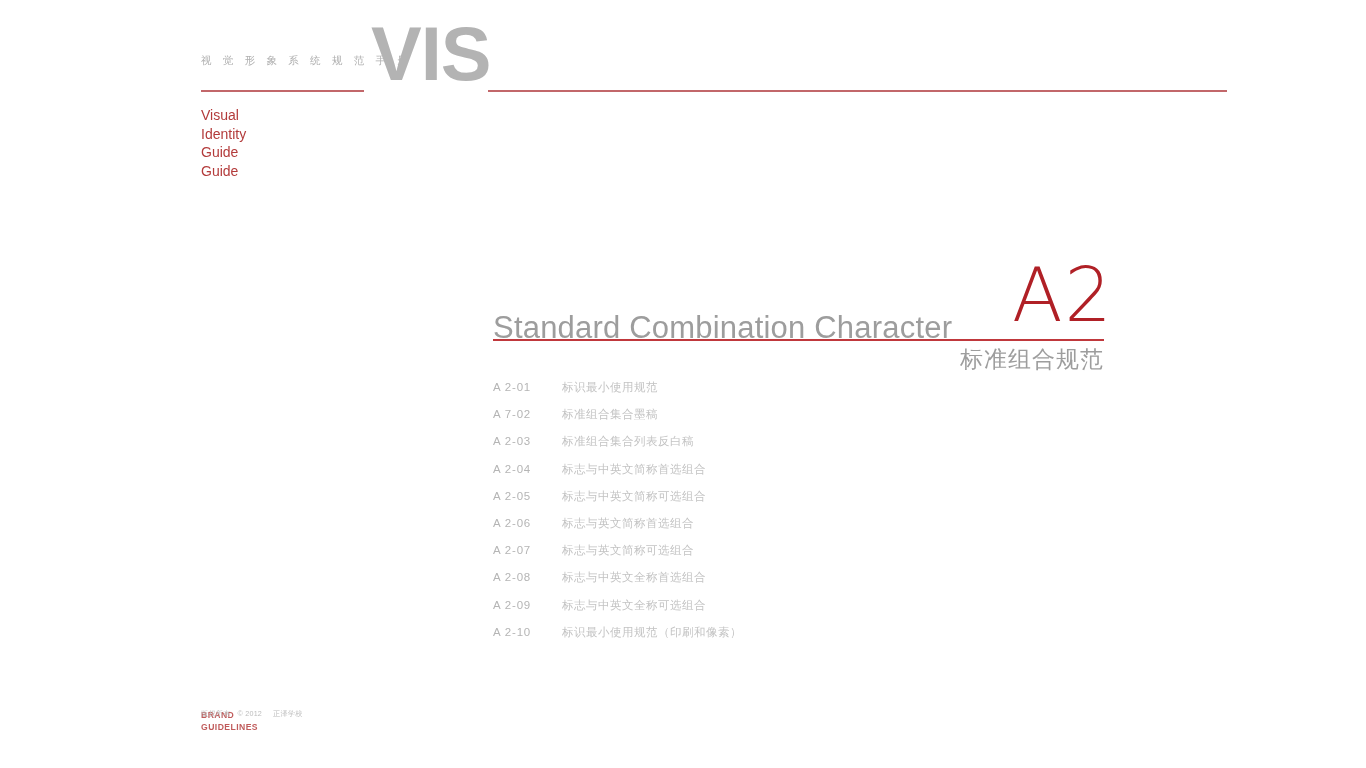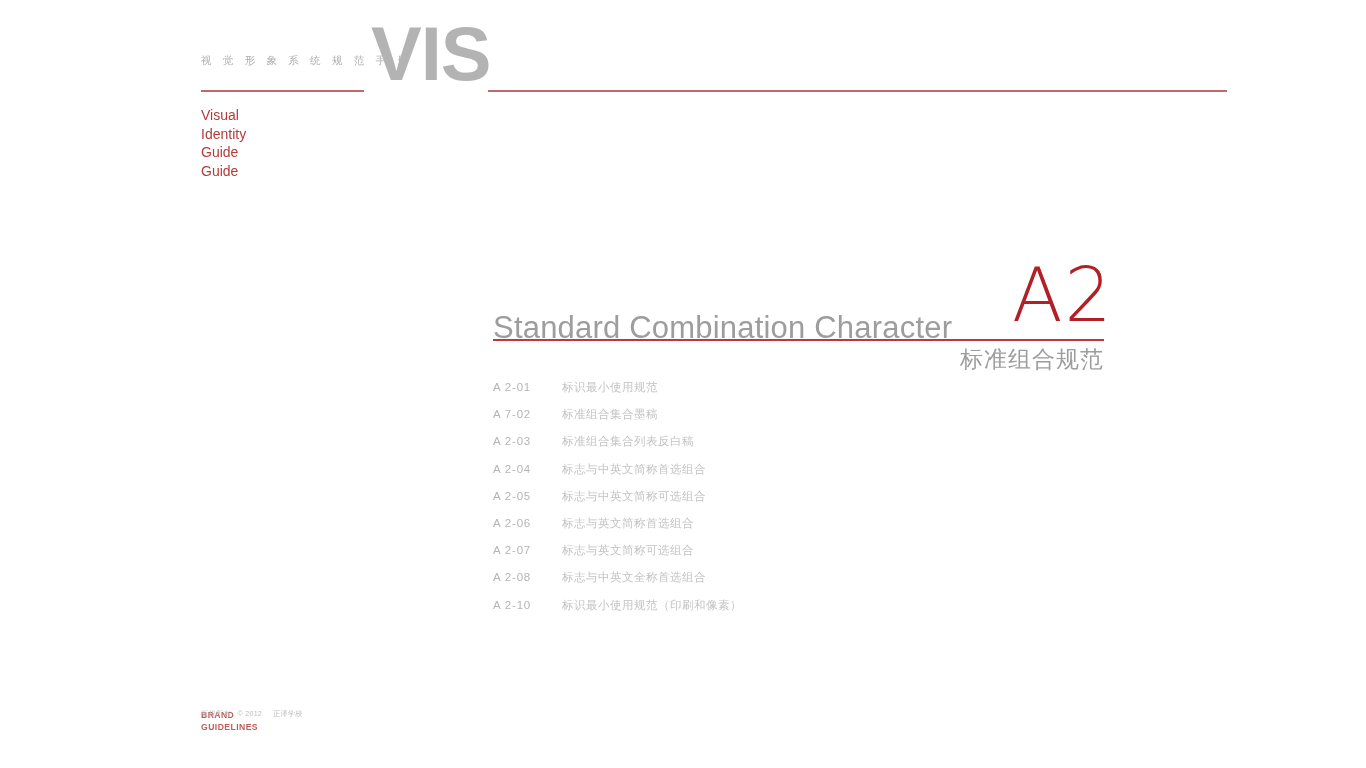--- a/index.html
+++ b/index.html
@@ -240,20 +240,24 @@
       </div>
       <div class="index-row">
         <span class="index-code">A 2-07</span>
         <span class="index-label">标志与英文简称可选组合</span>
       </div>
       <div class="index-row">
         <span class="index-code">A 2-08</span>
         <span class="index-label">标志与中英文全称首选组合</span>
       </div>
       <div class="index-row">
+        <span class="index-code">A 2-09</span>
+        <span class="index-label">标志与中英文全称可选组合</span>
+      </div>
+      <div class="index-row">
         <span class="index-code">A 2-10</span>
         <span class="index-label">标识最小使用规范（印刷和像素）</span>
       </div>
     </div>
 
   <div class="footer-brand">
     <div>BRAND</div>
     <div>GUIDELINES</div>
   </div>
   <div class="footer-copy">

